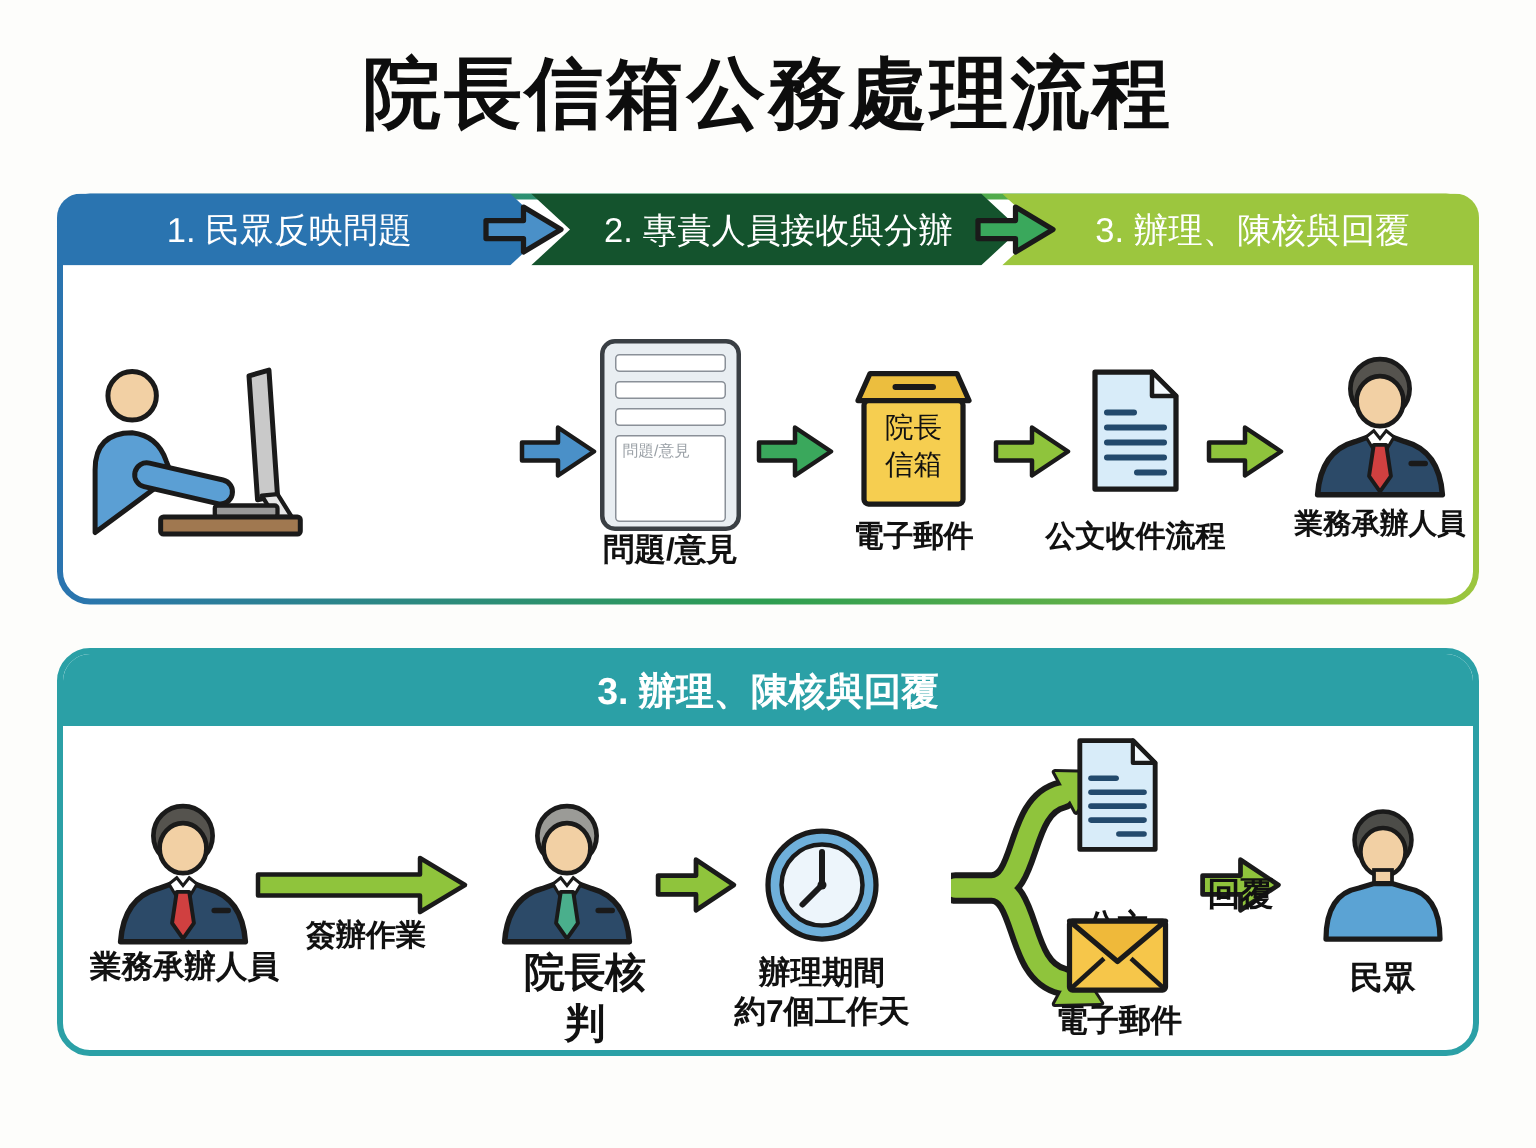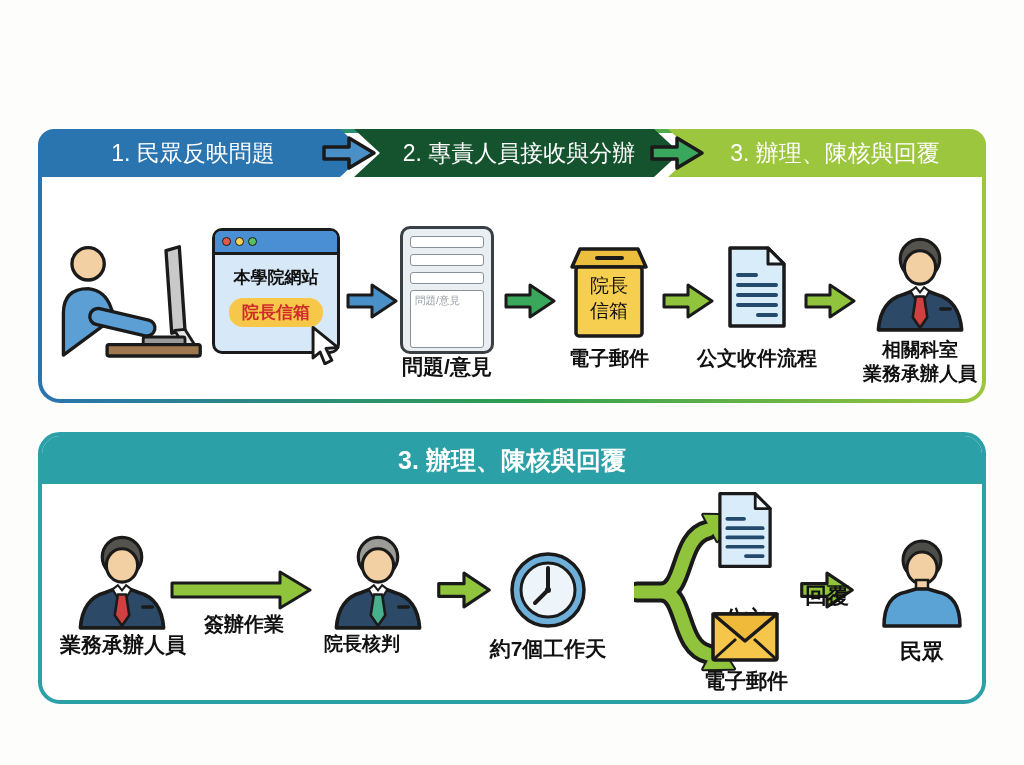--- a/index.html
+++ b/index.html
@@ -52,20 +52,21 @@
      font-size:10.5px;color:#9aa0a6;padding:3px 4px;box-sizing:border-box;}
   
   .mailbox-label{position:absolute;left:0;top:28px;width:100%;text-align:center;
      font-size:19px;font-weight:normal;color:#111;line-height:1.3;}
 </style>
 </head>
 <body>
 
 <div id="stage">
 
+  <div class="abs title">院長信箱公務處理流程</div>
 
   <div class="abs panel-top">
     <div class="panel-top-inner"></div>
   </div>
 
   <div class="abs banner banner1">
     <span>1. 民眾反映問題</span>
   </div>
   <div class="abs banner banner2">
     <span>2. 專責人員接收與分辦</span>
@@ -86,32 +87,20 @@
     <path d="M12 124 L12 80 Q12 54 38 54 Q56 56 62 74 L66 84 Z" fill="#5b9fd4" stroke="#1a1a1a" stroke-width="3.5" stroke-linejoin="round"></path>
     <g transform="rotate(13 44 82)">
       <rect x="40" y="74" width="70" height="17" rx="8.5" fill="#5b9fd4" stroke="#1a1a1a" stroke-width="3.5"></rect>
     </g>
     <polygon points="120,14 134,10 140,98 126,101" fill="#c9c9c9" stroke="#1a1a1a" stroke-width="3.5" stroke-linejoin="round"></polygon>
     <polygon points="129,98 140,97 150,113 138,113" fill="#e6e6e6" stroke="#1a1a1a" stroke-width="3" stroke-linejoin="round"></polygon>
     <rect x="96" y="105" width="44" height="8" rx="2" fill="#9a9a9a" stroke="#1a1a1a" stroke-width="3"></rect>
     <rect x="58" y="113" width="98" height="12" rx="2" fill="#a07850" stroke="#1a1a1a" stroke-width="3.5"></rect>
   </svg>
 
-  <div class="abs browser">
-    <div class="browser-bar">
-      <span class="dot dot-red"></span>
-      <span class="dot dot-yellow"></span>
-      <span class="dot dot-green"></span>
-    </div>
-    <div class="browser-site">本學院網站</div>
-    <div class="browser-btn">院長信箱</div>
-    <svg style="position:absolute;left:94px;top:94px;" width="34" height="40" viewBox="0 0 28 34">
-      <path d="M3 2 L24 19 L14 20 L19 30 L13 33 L9 23 L3 28 Z" fill="#fff" stroke="#1a1a1a" stroke-width="2.5" stroke-linejoin="round"></path>
-    </svg>
-  </div>
 
   <svg class="abs" style="left:346px;top:282px;" width="52" height="38" viewBox="0 0 52 38">
     <polygon points="2,13 26,13 26,3 50,19 26,35 26,25 2,25" fill="#4a90c8" stroke="#1a1a1a" stroke-width="3" stroke-linejoin="round"></polygon>
   </svg>
 
   <div class="abs form">
     <div class="form-row"></div>
     <div class="form-row"></div>
     <div class="form-row"></div>
     <div class="form-area">問題/意見</div>
@@ -156,21 +145,20 @@
 
   <svg class="abs" style="left:868px;top:232px;" width="104" height="100" viewBox="0 0 100 96">
     <circle cx="50" cy="26" r="19" fill="#55534e" stroke="#1a1a1a" stroke-width="3"></circle>
     <ellipse cx="50" cy="34" rx="15" ry="16" fill="#f2d0a4" stroke="#1a1a1a" stroke-width="3"></ellipse>
     <path d="M10 94 Q12 66 34 60 L45 56 L50 62 L55 56 L66 60 Q88 66 90 94 Z" fill="#2c4a68" stroke="#1a1a1a" stroke-width="3.5" stroke-linejoin="round"></path>
     <polygon points="41,57 50,72 59,57 54,53 50,58 46,53" fill="#fff" stroke="#1a1a1a" stroke-width="2"></polygon>
     <polygon points="46,62 54,62 57,82 50,92 43,82" fill="#d04040" stroke="#1a1a1a" stroke-width="2.5" stroke-linejoin="round"></polygon>
     <line x1="70" y1="74" x2="79" y2="74" stroke="#1a1a1a" stroke-width="3.5" stroke-linecap="round"></line>
   </svg>
   <div class="abs cap" style="left:846px;top:338px;width:148px;font-size:19px;">
-    <div>相關科室</div>
     <div>業務承辦人員</div>
   </div>
 
   <div class="abs panel-bottom">
     <div class="panel-bottom-header">
       <span>3. 辦理、陳核與回覆</span>
     </div>
   </div>
 
   <svg class="abs" style="left:70px;top:530px;" width="104" height="100" viewBox="0 0 100 96">
@@ -189,34 +177,35 @@
   <div class="abs cap" style="left:192px;top:612px;width:104px;font-size:20px;">簽辦作業</div>
 
   <svg class="abs" style="left:326px;top:530px;" width="104" height="100" viewBox="0 0 100 96">
     <circle cx="50" cy="26" r="19" fill="#9b9b97" stroke="#1a1a1a" stroke-width="3"></circle>
     <ellipse cx="50" cy="34" rx="15" ry="16" fill="#f2d0a4" stroke="#1a1a1a" stroke-width="3"></ellipse>
     <path d="M10 94 Q12 66 34 60 L45 56 L50 62 L55 56 L66 60 Q88 66 90 94 Z" fill="#2c4a68" stroke="#1a1a1a" stroke-width="3.5" stroke-linejoin="round"></path>
     <polygon points="41,57 50,72 59,57 54,53 50,58 46,53" fill="#fff" stroke="#1a1a1a" stroke-width="2"></polygon>
     <polygon points="46,62 54,62 57,82 50,92 43,82" fill="#4aaf8c" stroke="#1a1a1a" stroke-width="2.5" stroke-linejoin="round"></polygon>
     <line x1="70" y1="74" x2="79" y2="74" stroke="#1a1a1a" stroke-width="3.5" stroke-linecap="round"></line>
   </svg>
-  <div class="abs cap" style="left:312px;top:632px;width:100px;font-size:19px;text-align:center;">院長核判</div>
+  <div class="abs cap" style="left:340px;top:632px;width:100px;font-size:27px;text-align:center;">院長核判</div>
 
   <svg class="abs" style="left:436px;top:570px;" width="56" height="40" viewBox="0 0 52 38">
     <polygon points="2,13 26,13 26,3 50,19 26,35 26,25 2,25" fill="#8fc43c" stroke="#1a1a1a" stroke-width="3" stroke-linejoin="round"></polygon>
   </svg>
 
   <svg class="abs" style="left:508px;top:550px;" width="80" height="80" viewBox="0 0 80 80">
     <circle cx="40" cy="40" r="36" fill="#6fb0da" stroke="#1a1a1a" stroke-width="3.5"></circle>
     <circle cx="40" cy="40" r="27" fill="#edf5fb" stroke="#1a1a1a" stroke-width="3"></circle>
     <line x1="40" y1="40" x2="40" y2="18" stroke="#1a1a1a" stroke-width="4" stroke-linecap="round"></line>
     <line x1="40" y1="40" x2="27" y2="53" stroke="#1a1a1a" stroke-width="4" stroke-linecap="round"></line>
     <circle cx="40" cy="40" r="3" fill="#1a1a1a"></circle>
   </svg>
   <div class="abs cap" style="left:468px;top:636px;width:160px;font-size:21px;">
+    <div>辦理期間</div>
     <div>約7個工作天</div>
   </div>
 
   <svg class="abs" style="left:634px;top:496px;" width="132" height="192" viewBox="0 0 132 192">
     <path d="M3 96 H30 M27 96 C52 96 44 41 74 34 M27 96 C52 96 44 151 74 158" fill="none" stroke="#1a1a1a" stroke-width="21" stroke-linecap="round"></path>
     <g transform="translate(78,31) rotate(-28)">
       <polygon points="-2,-15 25,0 -2,15" fill="#8fc43c" stroke="#1a1a1a" stroke-width="4" stroke-linejoin="round"></polygon>
     </g>
     <g transform="translate(78,161) rotate(28)">
       <polygon points="-2,-15 25,0 -2,15" fill="#8fc43c" stroke="#1a1a1a" stroke-width="4" stroke-linejoin="round"></polygon>

